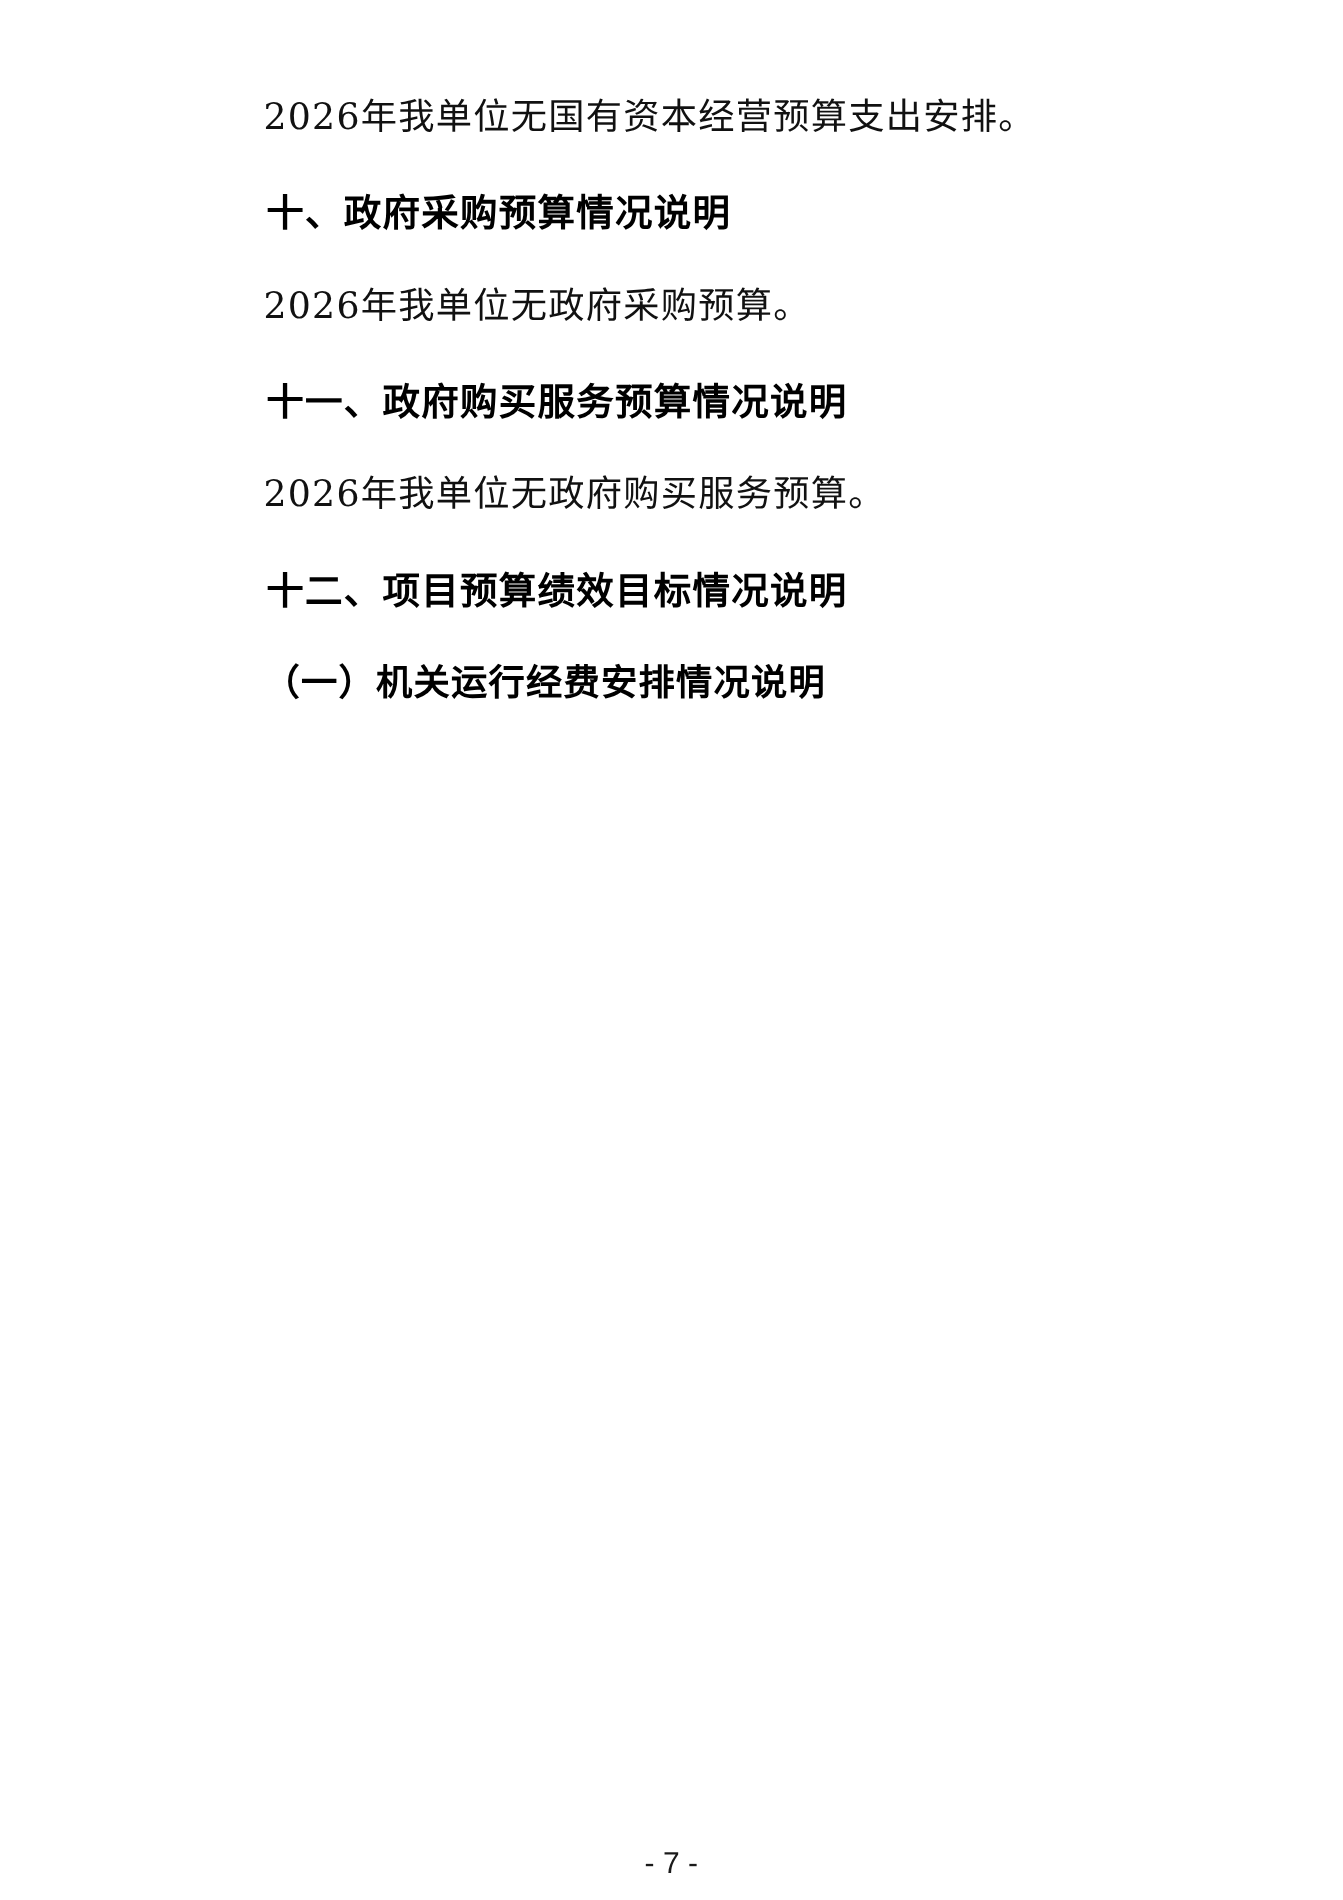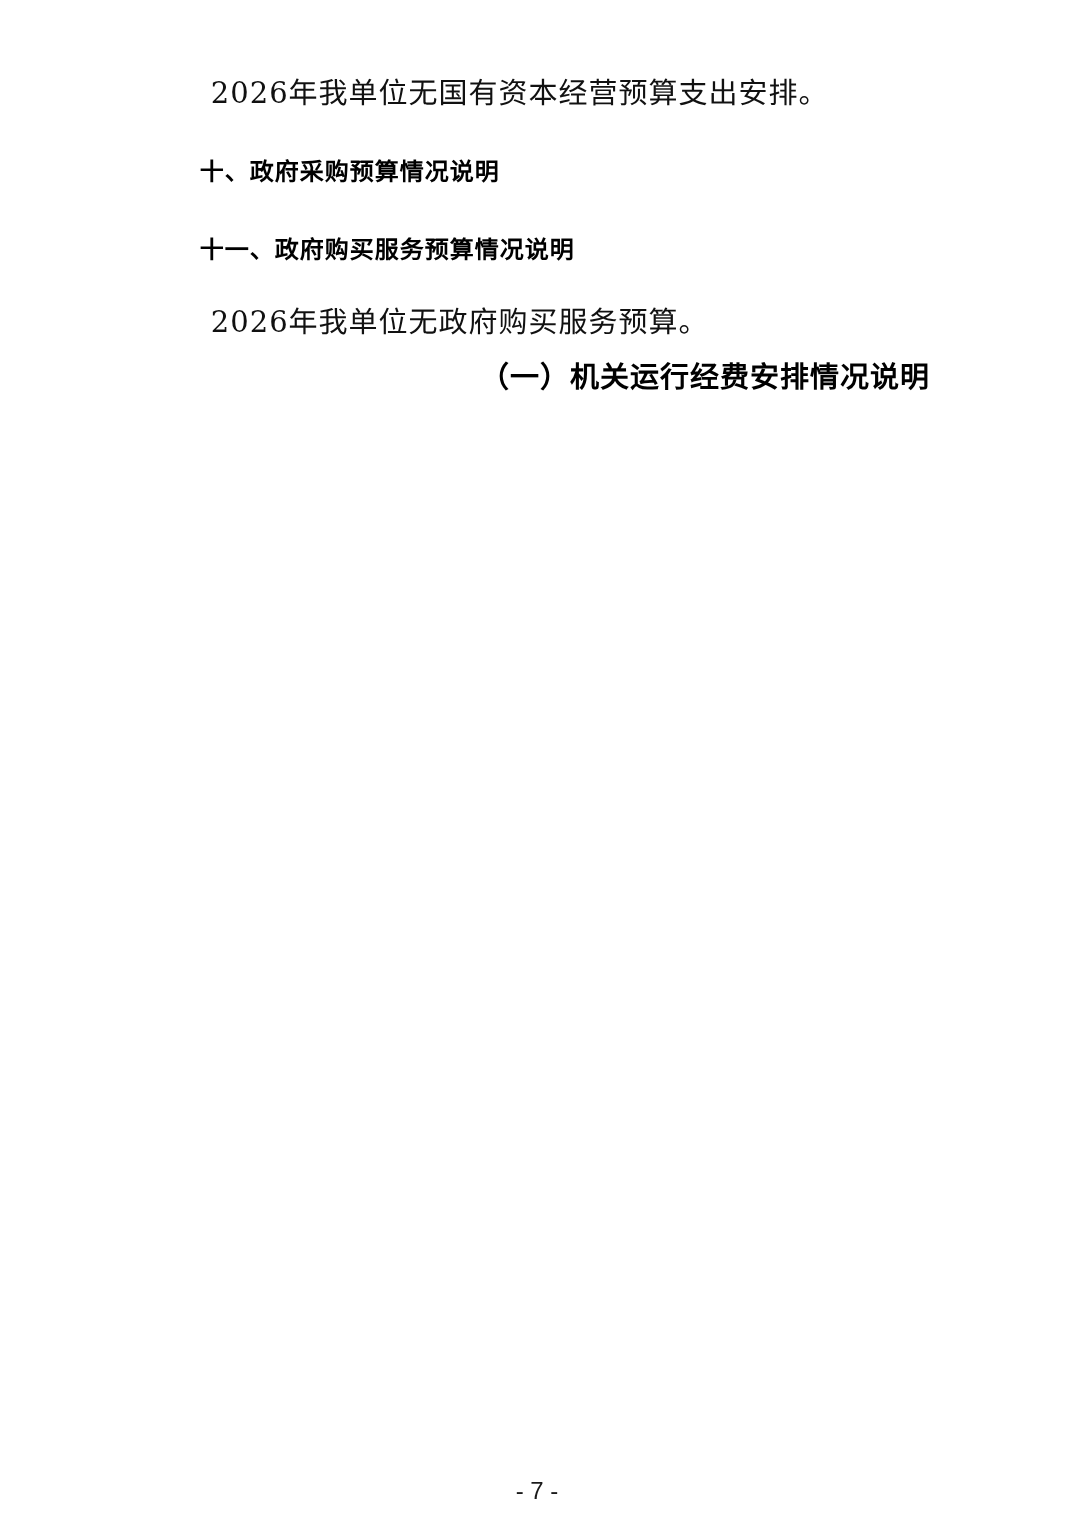--- a/index.html
+++ b/index.html
@@ -28,57 +28,58 @@
     text-align: justify;
     text-justify: inter-ideograph;
     text-indent: 2.2em;
     margin: 0;
     letter-spacing: 1px;
     color: #111111;
   }
   
   .heading {
     font-family: "Liberation Sans", "DejaVu Sans", sans-serif;
-    font-size: 24px;
+    font-size: 30px;
     font-weight: bold;
     line-height: 55px;
     text-indent: 2.2em;
     margin: 23px 0 18px 0;
     letter-spacing: 1px;
     color: #000000;
   }
   
   .subheading {
     font-family: "DejaVu Serif", "Liberation Serif", serif;
     font-size: 29px;
     font-weight: bold;
     line-height: 55px;
     text-indent: 2.2em;
     margin: 0;
     letter-spacing: 1px;
     color: #000000;
-    text-align: right;
   }
   .footer {
     position: absolute;
     left: 0;
     right: 0;
     top: 1477px;
     text-align: center;
     font-family: "Liberation Sans", "DejaVu Sans", sans-serif;
     font-size: 24px;
     color: #1a1a1a;
   }
 </style>
 </head>
 <body>
 
 <div class="page">
   <div class="doc-body">
     <p class="para">2026年我单位无国有资本经营预算支出安排。</p>
     <h2 class="heading">十、政府采购预算情况说明</h2>
+    <p class="para">2026年我单位无政府采购预算。</p>
     <h2 class="heading">十一、政府购买服务预算情况说明</h2>
     <p class="para">2026年我单位无政府购买服务预算。</p>
+    <h2 class="heading">十二、项目预算绩效目标情况说明</h2>
     <h3 class="subheading">（一）机关运行经费安排情况说明</h3>
   </div>
 
   <div class="footer">- 7 -</div>
 </div>
 
 </body></html>

